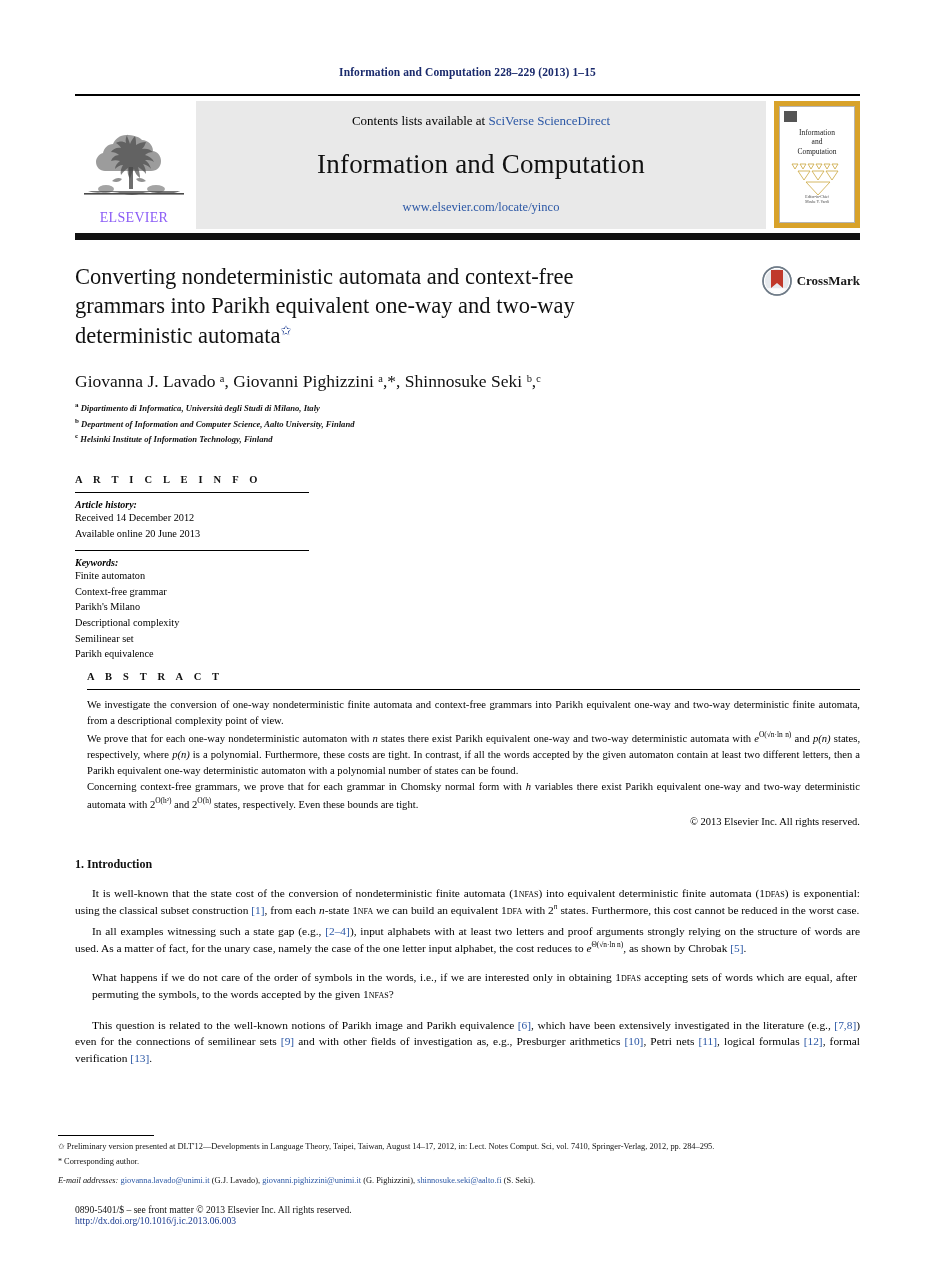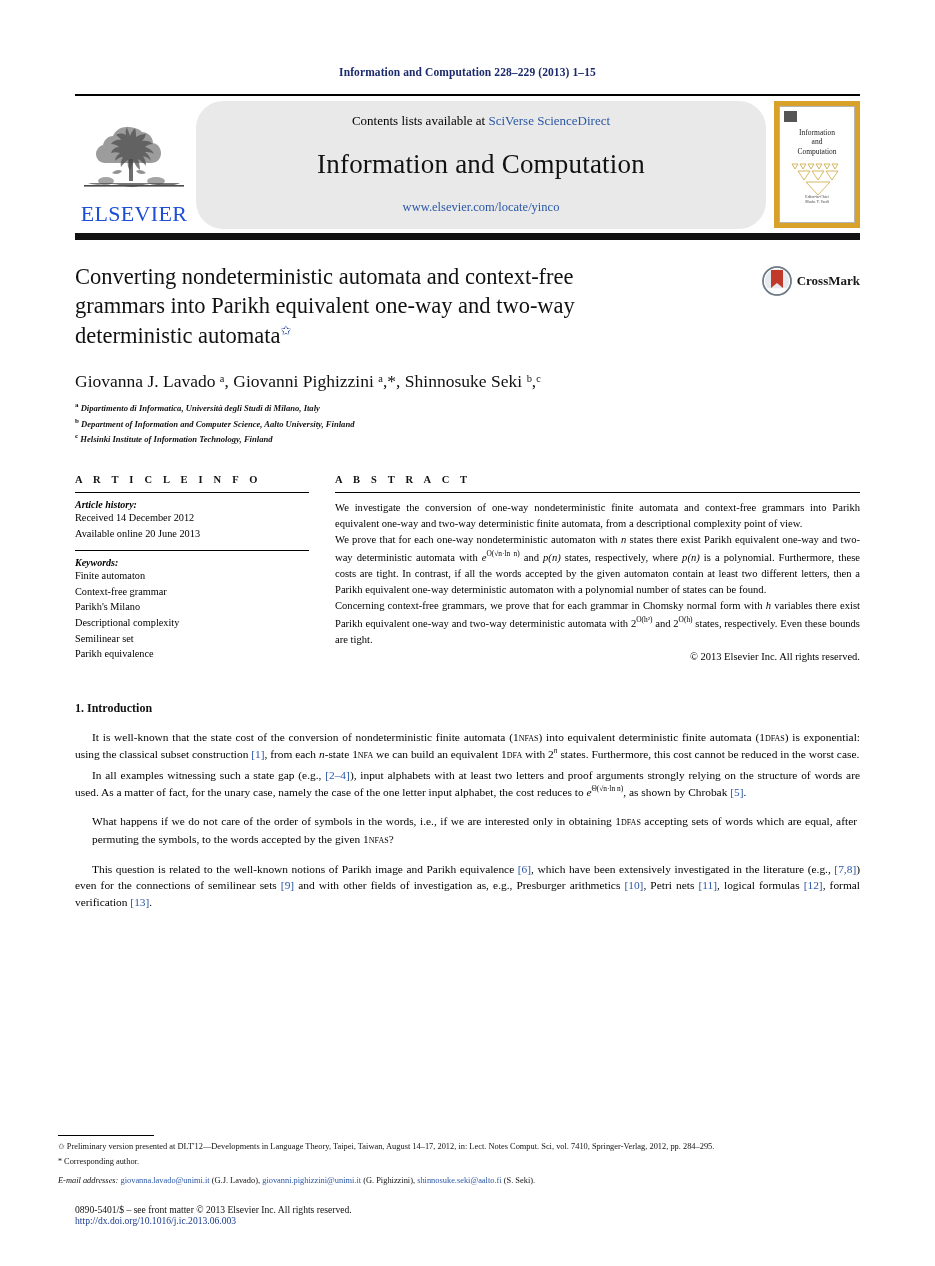--- a/index.html
+++ b/index.html
@@ -37,37 +37,36 @@
     width:118px;
     display:flex;
     flex-direction:column;
     justify-content:flex-end;
     align-items:center;
     padding-bottom:4px;
   }
   .tree-svg { display:block; }
   .elsevier-word {
     font-family:"Liberation Serif", serif;
-    color:#1d4ed8;
-    font-size:22px;
+    color:#8b5cf6;
+    font-size:14px;
     letter-spacing:0.3px;
     line-height:1;
     margin-top:8px;
   }
   .banner {
     flex:1;
     background:#e9e9e9;
     margin-left:3px;
     margin-right:8px;
     display:flex;
     flex-direction:column;
     justify-content:space-between;
     align-items:center;
     padding:12px 0 14px 0;
-    border-radius:27px;
   }
   .contents-line { font-size:13px; color:#000; }
   .contents-line a, .sd-link { color:#2b57a5; text-decoration:none; }
   .journal-title {
     font-size:27px;
     letter-spacing:0.2px;
     color:#111;
   }
   .journal-url { font-size:12.5px; color:#2b57a5; }
   .cover-thumb {
@@ -121,20 +120,21 @@
     line-height:1.62;
     color:#111;
   }
   .affil sup { font-style:normal; font-size:7px; }
 
   
   .info-abstract {
     margin-top:27px;
     display:flex;
     gap:0;
+    flex-direction:column;
   }
   .col-info { width:248px; padding-right:14px; }
   .col-abs  { flex:1; padding-left:12px; }
   .sec-head {
     font-size:10.5px;
     font-weight:bold;
     letter-spacing:4.2px;
     color:#111;
     margin-bottom:7px;
   }

